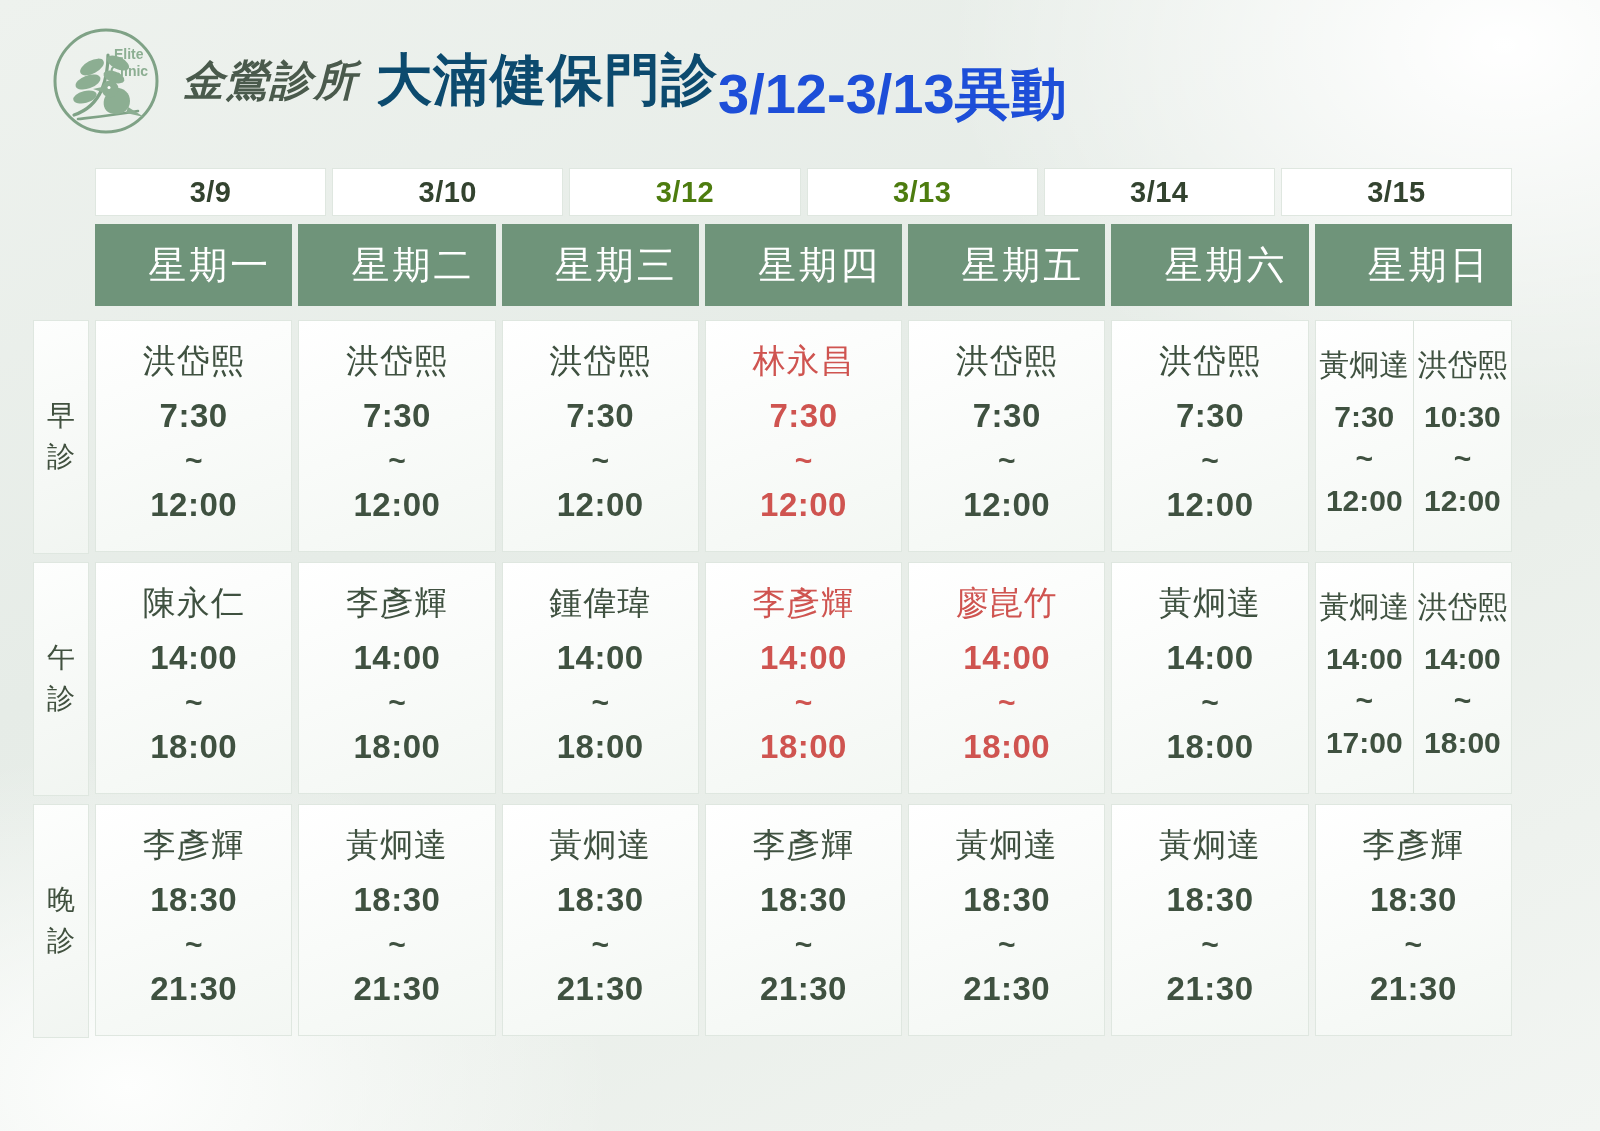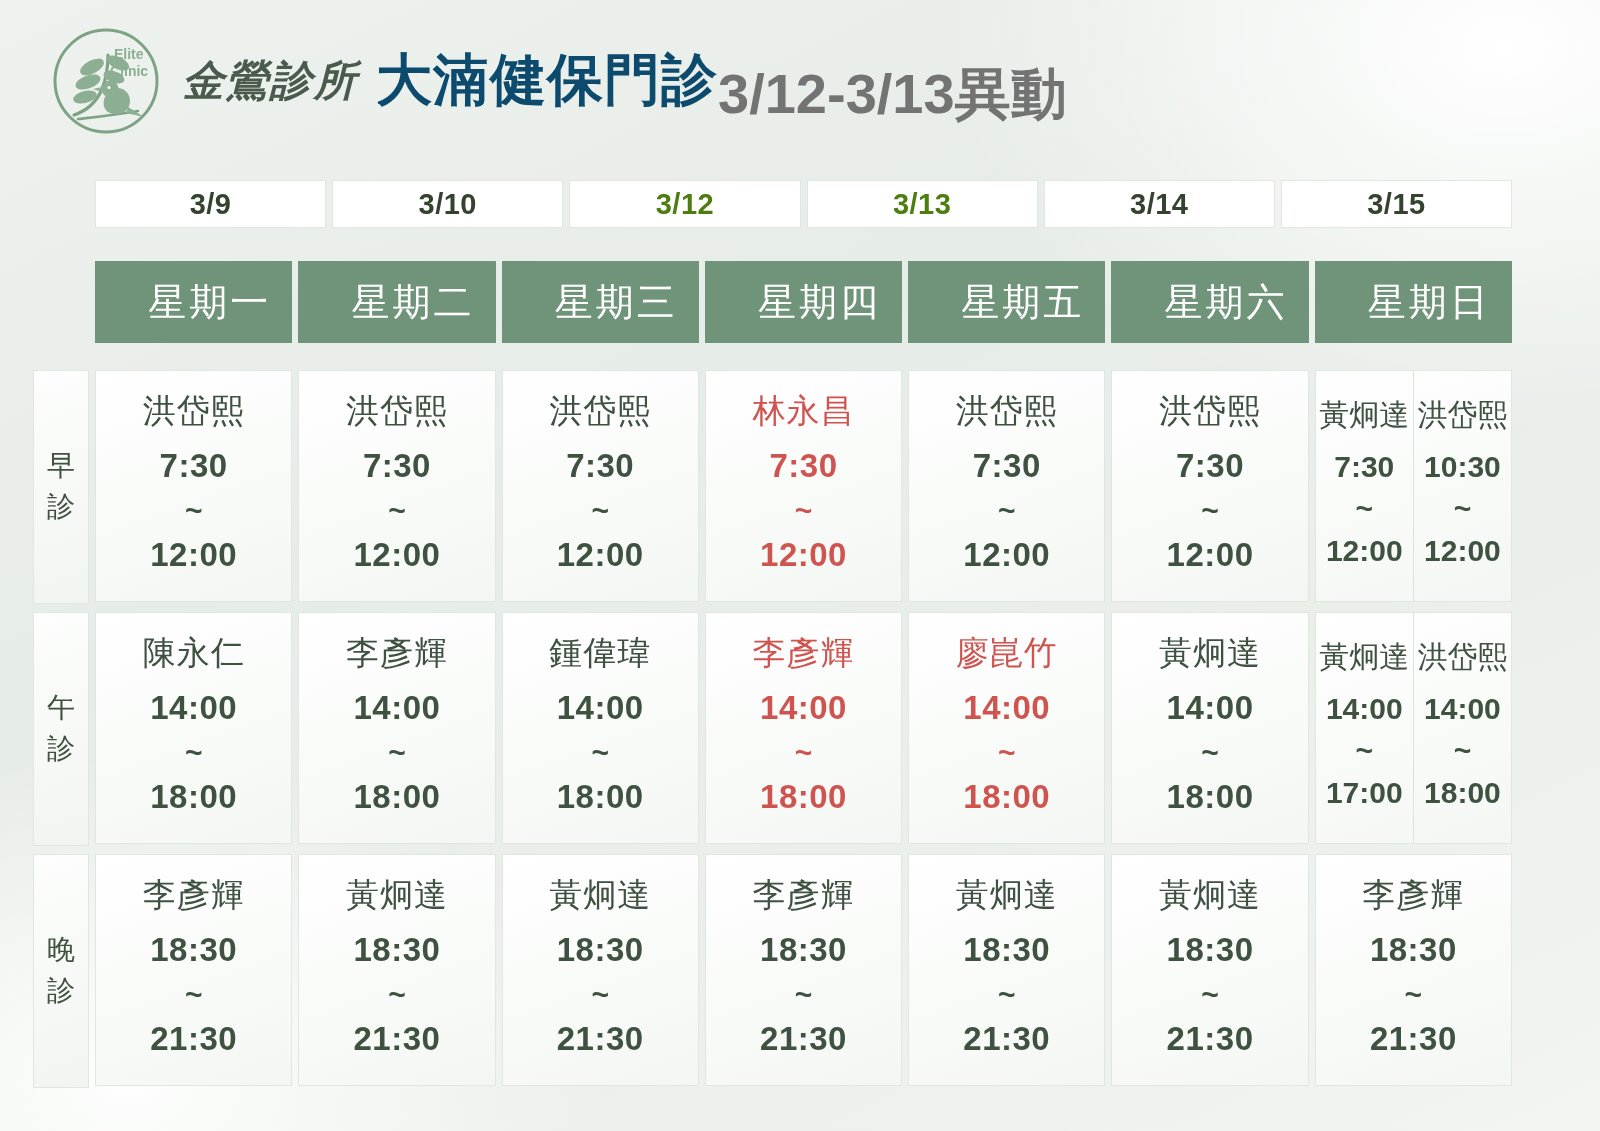--- a/index.html
+++ b/index.html
@@ -51,21 +51,21 @@
   .title-main {
     font-size: 56px;
     font-weight: 600;
     color: #0c4a6e;
     letter-spacing: 1px;
     white-space: nowrap;
   }
   .title-accent {
     font-size: 56px;
     font-weight: 700;
-    color: #737373;
+    color: #1d4ed8;
     letter-spacing: 0px;
     white-space: nowrap;
     margin-top: 28px;
   }
 
   
   .grid {
     position: absolute;
     left: 30px;
     top: 168px;
@@ -80,38 +80,38 @@
   }
   .daycol {
     flex: 1 1 0;
     min-width: 0;
   }
 
   
   .date-row { margin-bottom: 4px; }
   .date-cell {
     height: 46px;
-    margin: 12px 3px;
+    margin: 0 3px;
     background: #ffffff;
     border: 1px solid #dfe7e0;
     display: flex;
     align-items: center;
     justify-content: center;
     font-size: 29px;
     font-weight: 600;
     color: #33432f;
     letter-spacing: 0.5px;
   }
   .date-cell.changed { color: #4d7c0f; }
 
   
   .wd-row { margin-bottom: 10px; }
   .wd-cell {
     height: 82px;
-    margin: 17px 3px;
+    margin: 4px 3px;
     background: #6f947a;
     display: flex;
     align-items: center;
     justify-content: center;
     font-size: 38px;
     font-weight: 500;
     color: #ffffff;
     letter-spacing: 3px;
     padding-left: 32px;
   }

